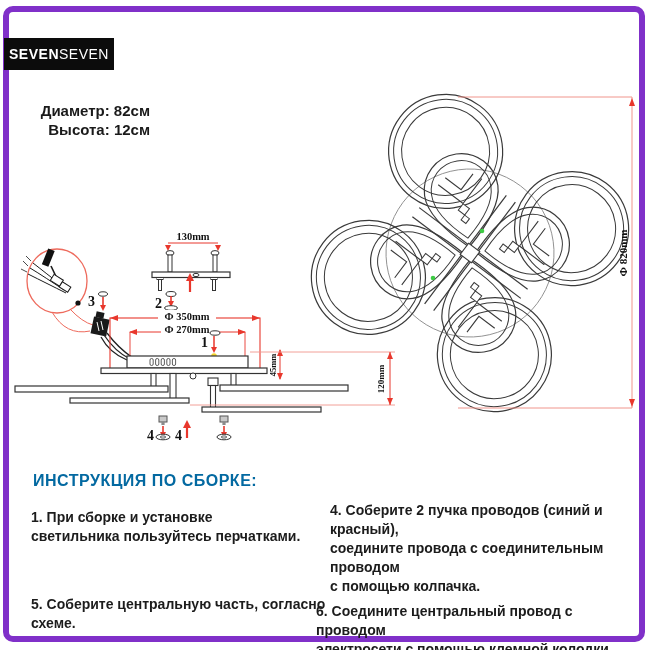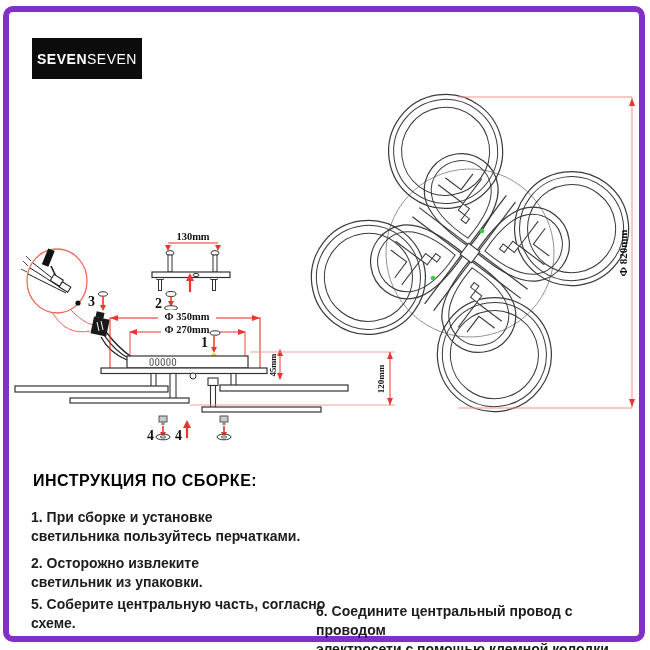--- a/index.html
+++ b/index.html
@@ -1,51 +1,55 @@
 <!DOCTYPE html>
 <html><head>
 <meta charset="utf-8">
 <style>
   html,body{margin:0;padding:0;background:#fff;}
   .page{position:relative;width:650px;height:650px;background:#fff;overflow:hidden;
         font-family:"Liberation Sans",sans-serif;color:#111;}
   .frame{position:absolute;left:3px;top:6px;right:5px;bottom:8px;
          border:6px solid #8030c9;border-radius:10px;pointer-events:none;}
-  .logo{position:absolute;left:32px;top:38px;width:110px;height:41px;background:#0c0c0c;
+  .logo{position:absolute;left:4px;top:38px;width:110px;height:32px;background:#0c0c0c;
         display:flex;align-items:center;justify-content:center;color:#fff;
         font-size:14px;letter-spacing:.5px;}
   .logo b{font-weight:700;}
   .logo span{font-weight:400;}
   .title{position:absolute;left:163px;top:32px;font-size:23px;font-weight:700;
          line-height:30px;letter-spacing:.4px;color:#151515;white-space:pre-line;}
   .specs{position:absolute;left:28px;top:101px;width:122px;text-align:right;
          font-size:15px;font-weight:600;line-height:19px;color:#1a1a1a;}
   .svgwrap{position:absolute;inset:0;}
   .instr-head{position:absolute;left:33px;top:472px;font-size:16px;font-weight:700;
-              letter-spacing:.5px;color:#000000;}
+              letter-spacing:.5px;color:#0369a1;}
   .instr{font-size:14px;font-weight:600;line-height:19px;color:#1c1c1c;white-space:pre-line;}
   .i1{position:absolute;left:31px;top:508px;width:300px;}
   .i2{position:absolute;left:31px;top:554px;width:300px;}
   .i3{position:absolute;left:31px;top:595px;width:310px;}
   .i4{position:absolute;left:330px;top:501px;width:312px;}
   .i5{position:absolute;left:330px;top:556px;width:312px;}
   .i6{position:absolute;left:316px;top:594px;width:312px;margin-top:8px;}
   svg text{font-family:"Liberation Serif",serif;font-weight:bold;fill:#111;}
 </style>
 </head>
 <body>
 
 <div class="page">
   <div class="frame"></div>
 
   <div class="logo">
     <b>SEVEN</b>
       <span>SEVEN</span>
   </div>
 
+  <div class="specs">
+    <div>Диаметр: 82см</div>
+    <div>Высота: 12см</div>
+  </div>
 
   <div class="svgwrap">
   <svg width="650" height="650" viewBox="0 0 650 650">
     <defs>
       <g id="petal">
         <circle cx="-10" cy="-104" r="57" fill="none" stroke="#3a3a3a" stroke-width="1.2"></circle>
         <circle cx="-10" cy="-104" r="52" fill="none" stroke="#3a3a3a" stroke-width="1"></circle>
         <circle cx="-10" cy="-104" r="44" fill="none" stroke="#3a3a3a" stroke-width="1"></circle>
         <path d="M 0,-6 C -22,-26 -37,-45 -37,-63 A 37,37 0 1 1 37,-63 C 37,-45 22,-26 0,-6 Z" fill="none" stroke="#3a3a3a" stroke-width="1.2"></path>
         <path d="M 0,-15 C -18,-31 -30,-48 -30,-63 A 30,30 0 1 1 30,-63 C 30,-48 18,-31 0,-15 Z" fill="none" stroke="#3a3a3a" stroke-width="1"></path>
@@ -228,18 +232,19 @@
       <polygon points="183,428 191,428 187,420" fill="#e8372c"></polygon>
       <text x="175" y="440" font-size="14">4</text>
       <use href="#screw4" x="224" y="437"></use>
     </g>
   </svg>
   </div>
 
   <div class="instr-head">ИНСТРУКЦИЯ ПО СБОРКЕ:</div>
   <div class="instr i1">1. При сборке и установке
 светильника пользуйтесь перчатками.</div>
-  <div class="instr i2">2. Осторожно извлеките
-светильник из упаковки.</div>
   <div class="instr i3">5. Соберите центральную часть, согласно схеме.</div>
+  <div class="instr i4">4. Соберите 2 пучка проводов (синий и красный),
+соедините провода с соединительным проводом
+с помощью колпачка.</div>
   <div class="instr i6">6. Соедините центральный провод с проводом
 электросети с помощью клемной колодки.</div>
 </div>
 
 </body></html>

